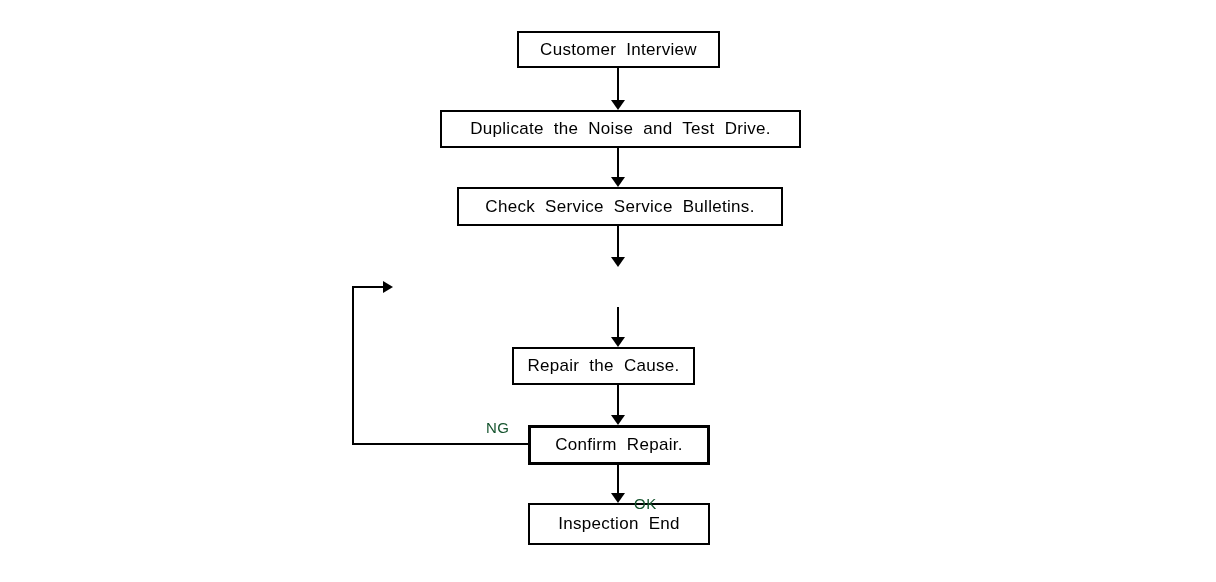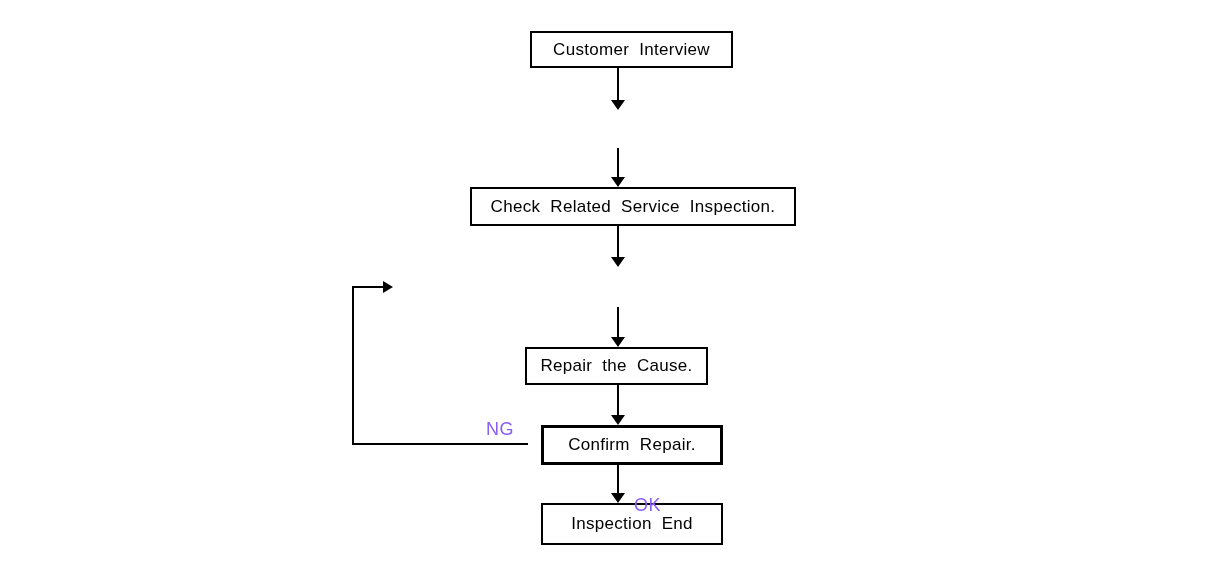--- a/index.html
+++ b/index.html
@@ -21,21 +21,20 @@
     background: #ffffff;
     border: 2px solid #000000;
     display: flex;
     align-items: center;
     justify-content: center;
     font-size: 17px;
     color: #000000;
     letter-spacing: 0.3px;
     word-spacing: 5px;
     white-space: nowrap;
-    margin-left: 13px;
   }
   .node.bold-border { border-width: 3px; }
 
   #node-customer-interview   { left: 517px; top:  31px; width: 203px; height: 37px; }
   #node-duplicate-noise      { left: 440px; top: 110px; width: 361px; height: 38px; }
   #node-check-bulletins      { left: 457px; top: 187px; width: 326px; height: 39px; }
   #node-locate-noise         { left: 393px; top: 267px; width: 452px; height: 40px; }
   #node-repair-cause         { left: 512px; top: 347px; width: 183px; height: 38px; }
   #node-confirm-repair       { left: 528px; top: 425px; width: 182px; height: 40px; }
   #node-inspection-end       { left: 528px; top: 503px; width: 182px; height: 42px; }
@@ -79,37 +78,38 @@
     top: 281px;
     width: 0;
     height: 0;
     border-top: 6px solid transparent;
     border-bottom: 6px solid transparent;
     border-left: 10px solid #000000;
   }
 
   .edge-label {
     position: absolute;
-    font-size: 18px;
-    color: #8b5cf6;
+    font-size: 15px;
+    color: #14532d;
     letter-spacing: 0.5px;
     white-space: nowrap;
   }
   #label-ng { left: 486px; top: 419px; }
   #label-ok { left: 634px; top: 472px; margin-top: 23px; }
 </style>
 </head>
 <body>
 
 <div id="canvas">
 
   <div class="node" id="node-customer-interview">Customer Interview</div>
 
+  <div class="node" id="node-duplicate-noise">Duplicate the Noise and Test Drive.</div>
 
-  <div class="node" id="node-check-bulletins">Check Related Service Inspection.</div>
+  <div class="node" id="node-check-bulletins">Check Service Service Bulletins.</div>
 
 
   <div class="node" id="node-repair-cause">Repair the Cause.</div>
 
   <div class="node bold-border" id="node-confirm-repair">Confirm Repair.</div>
 
   <div class="node" id="node-inspection-end">Inspection End</div>
 
   <div class="vline" id="conn-1"></div>
   <div class="vline" id="conn-2"></div>

